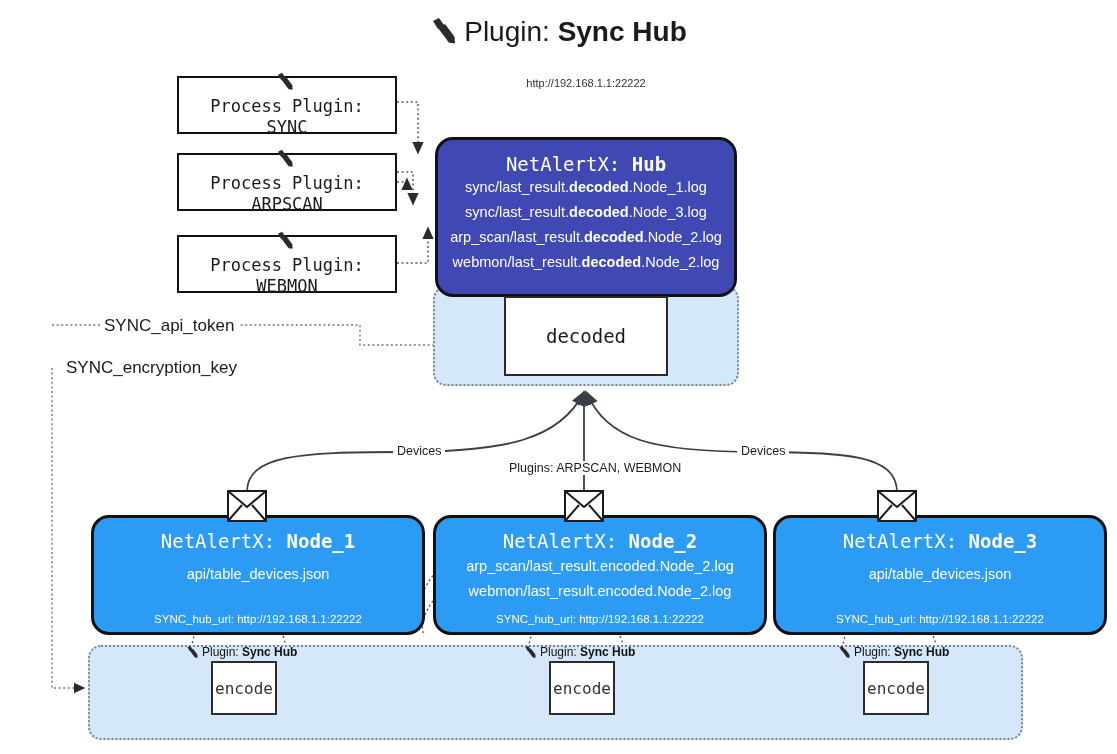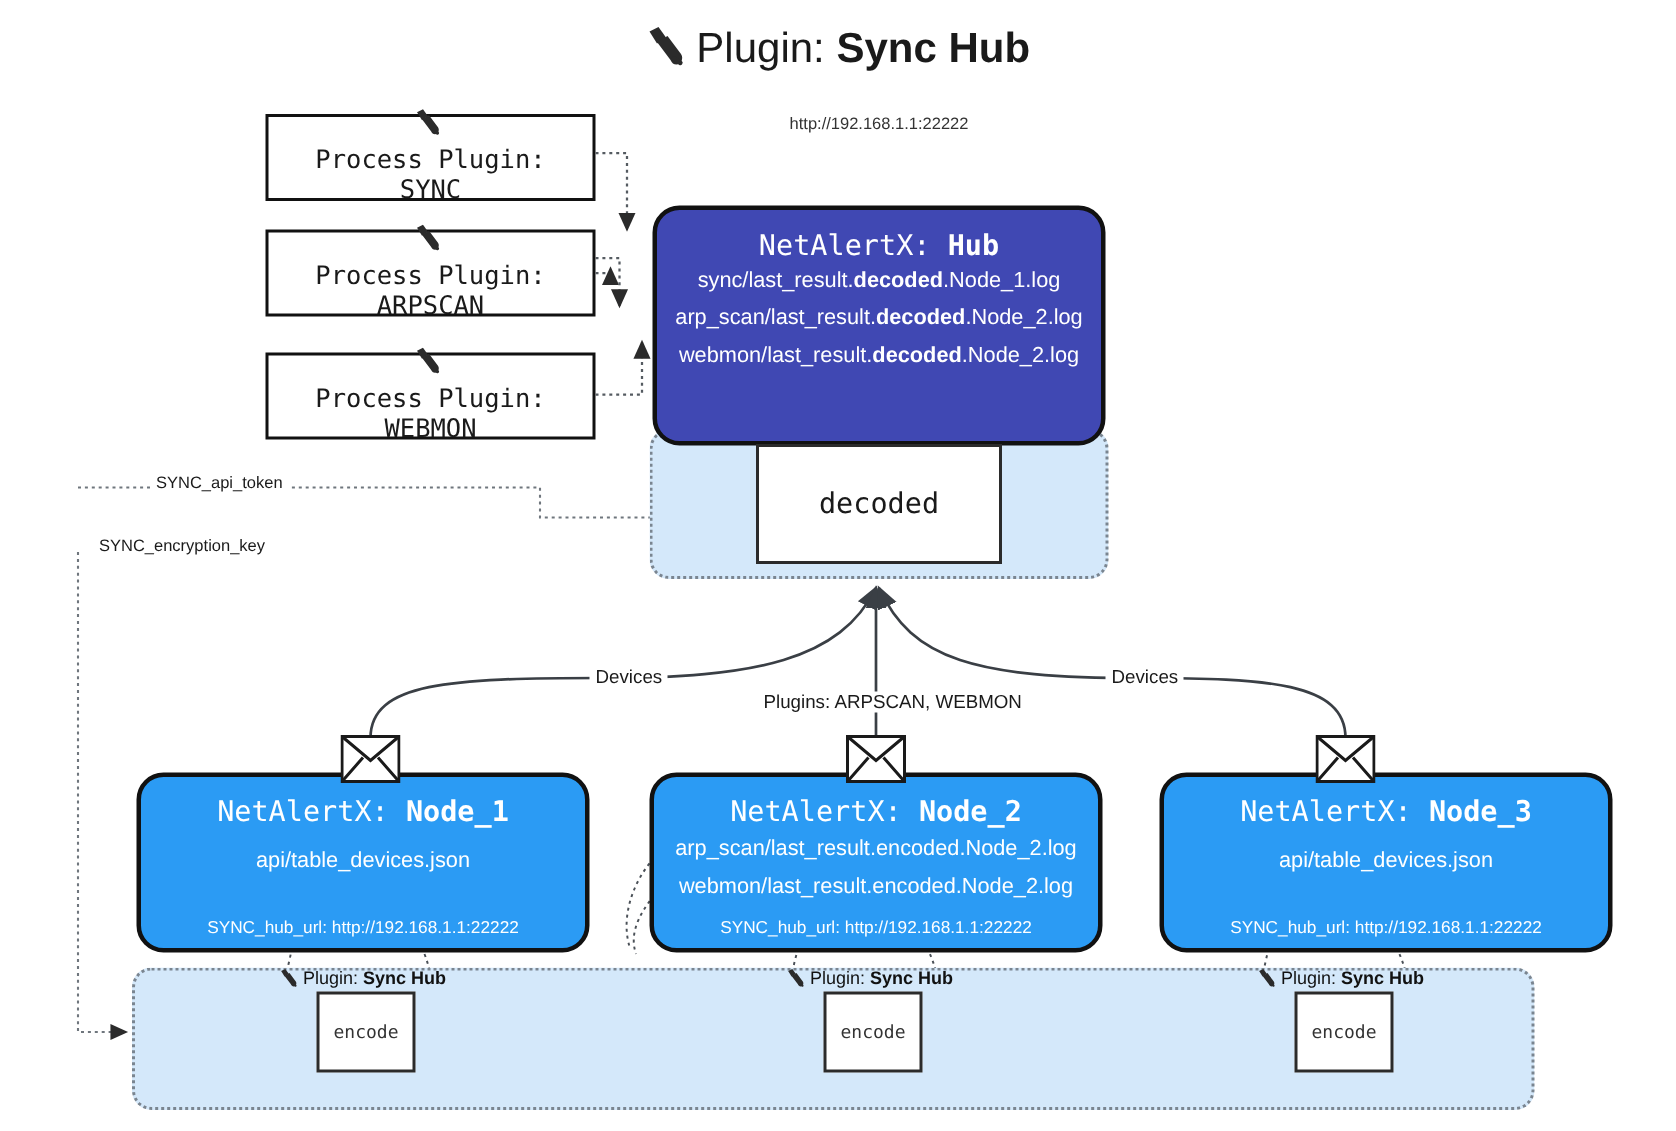--- a/index.html
+++ b/index.html
@@ -148,21 +148,21 @@
     justify-content: center;
     font-family: "DejaVu Sans Mono", monospace;
     font-size: 19px;
     color: #1a1a1a;
     z-index: 4;
   }
 
   
   .sync-label {
     position: absolute;
-    font-size: 11px;
+    font-size: 17px;
     color: #1a1a1a;
     background: #ffffff;
     padding: 0 4px;
     white-space: nowrap;
     z-index: 4;
   }
 
   
   .edge-label {
     position: absolute;
@@ -171,21 +171,21 @@
     background: #ffffff;
     padding: 0 4px;
     white-space: nowrap;
     z-index: 4;
     text-align: center;
   }
 
   
   .node {
     position: absolute;
-    width: 302px;
+    width: 334px;
     height: 120px;
     background: #2b9bf4;
     border: 3px solid #111111;
     border-radius: 18px;
     box-sizing: border-box;
     color: #ffffff;
     z-index: 4;
     overflow: hidden;
   }
   .node .node-title {
@@ -239,21 +239,21 @@
     position: absolute;
     width: 66px;
     height: 54px;
     background: #ffffff;
     border: 2px solid #2b2b2b;
     box-sizing: border-box;
     display: flex;
     align-items: center;
     justify-content: center;
     font-family: "DejaVu Sans Mono", monospace;
-    font-size: 12px;
+    font-size: 16px;
     color: #333333;
     z-index: 4;
   }
   .encode-caption {
     position: absolute;
     font-size: 12px;
     color: #111111;
     white-space: nowrap;
     z-index: 5;
   }
@@ -380,20 +380,23 @@
   <div id="hub-url">http://192.168.1.1:22222</div>
 
   <div id="hub">
     <div class="hub-title">
       <span>NetAlertX: </span><b>Hub</b>
     </div>
     <div class="hub-line">
       <span>sync/last_result.</span><b>decoded</b><span>.Node_1.log</span>
     </div>
     <div class="hub-line">
+      <span>sync/last_result.</span><b>decoded</b><span>.Node_3.log</span>
+    </div>
+    <div class="hub-line">
       <span>arp_scan/last_result.</span><b>decoded</b><span>.Node_2.log</span>
     </div>
     <div class="hub-line">
       <span>webmon/last_result.</span><b>decoded</b><span>.Node_2.log</span>
     </div>
   </div>
 
   <div id="decode-cluster"></div>
   <div id="decode-box">decoded</div>
 

